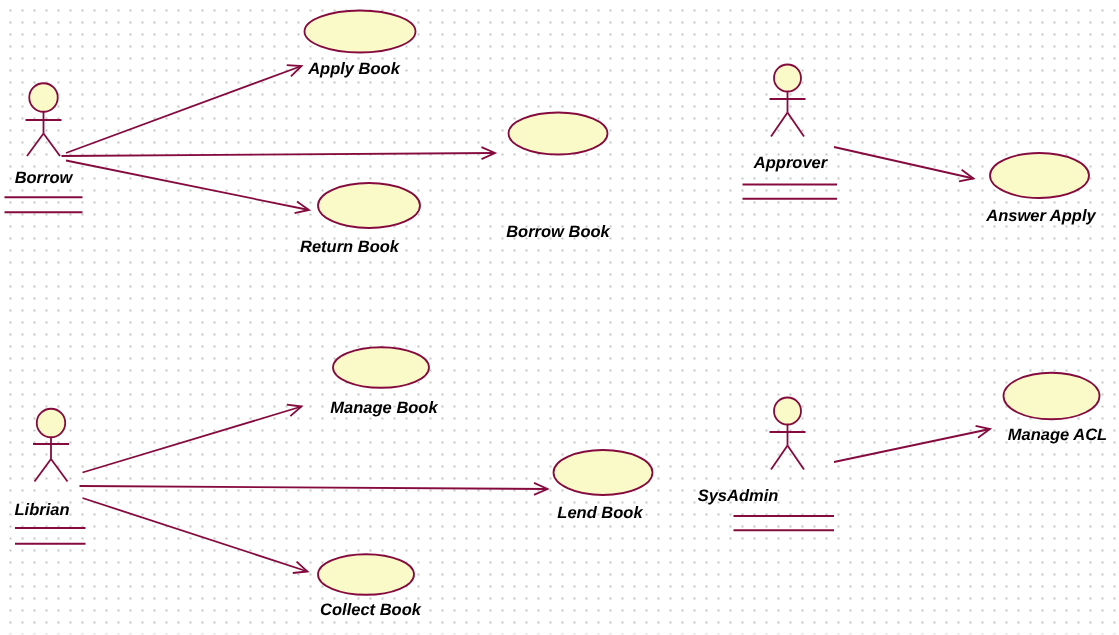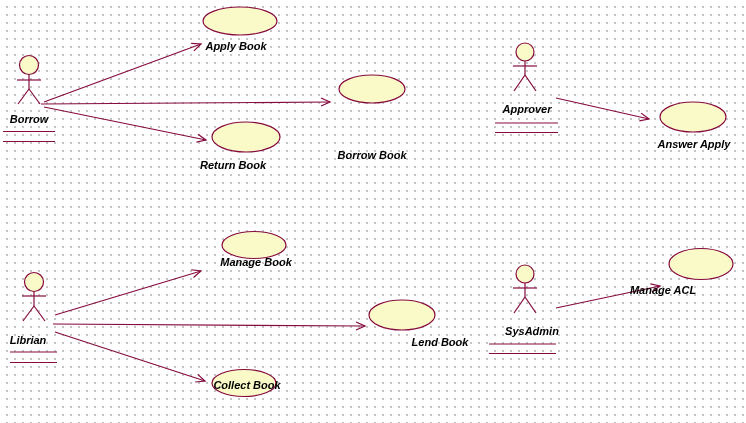--- a/index.html
+++ b/index.html
@@ -98,23 +98,23 @@
       <line x1="525" y1="297" x2="536" y2="313"></line>
       <line x1="489" y1="344" x2="556" y2="344"></line>
       <line x1="489" y1="353.5" x2="556" y2="353.5"></line>
     </g>
   </svg>
 
   <div class="label" style="left:236px; top:40px;">Apply Book</div>
   <div class="label" style="left:372px; top:109px;margin-top:40px;">Borrow Book</div>
   <div class="label" style="left:233px; top:159px;">Return Book</div>
   <div class="label" style="left:694px; top:138px;text-align:right;">Answer Apply</div>
-  <div class="label" style="left:256px; top:256px;">Manage Book</div>
-  <div class="label" style="left:420px; top:336px;padding-left:40px;">Lend Book</div>
-  <div class="label" style="left:247px; top:379px;">Collect Book</div>
-  <div class="label" style="left:663px; top:284px;">Manage ACL</div>
+  <div class="label" style="left:256px; top:266px;">Manage Book</div>
+  <div class="label" style="left:380px; top:336px;padding-left:40px;">Lend Book</div>
+  <div class="label" style="left:247px; top:401px;">Collect Book</div>
+  <div class="label" style="left:705px; top:284px;">Manage ACL</div>
 
   <div class="label" style="left:29px; top:113px;">Borrow</div>
   <div class="label" style="left:527px; top:103px;">Approver</div>
   <div class="label" style="left:28px; top:334px;">Librian</div>
-  <div class="label" style="left:532px; top:325px;">SysAdmin</div>
+  <div class="label" style="left:492px; top:325px;">SysAdmin</div>
 
 </div>
 
 </body></html>

